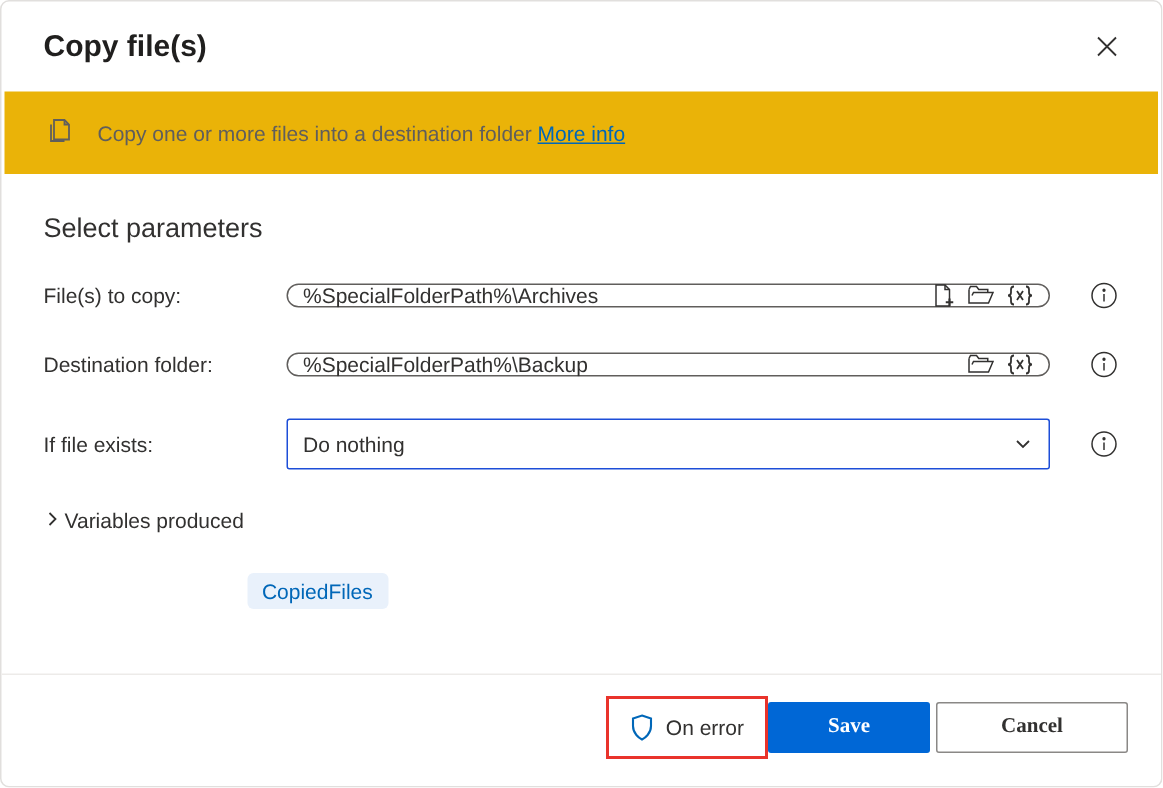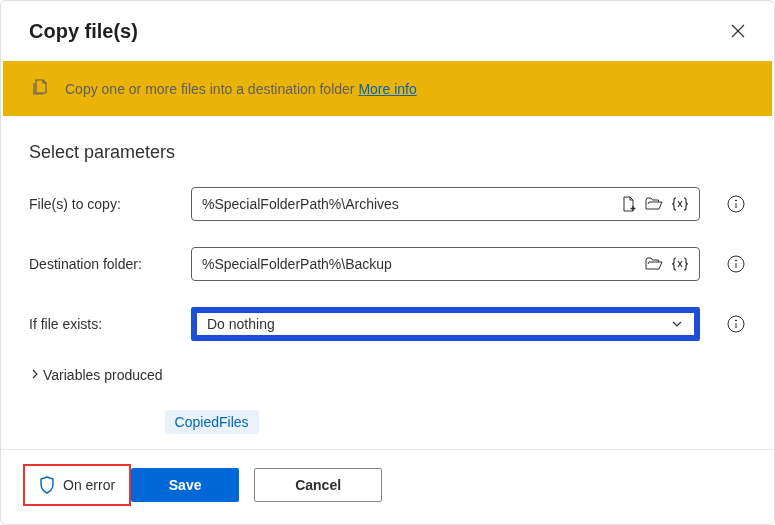--- a/index.html
+++ b/index.html
@@ -73,22 +73,22 @@
     .row-label {
       width: 136px;
       flex-shrink: 0;
       color: #323130;
     }
     .input-wrap {
       flex: 1;
       display: flex;
       align-items: center;
       border: 1px solid #605e5c;
-      border-radius: 4px;
-      height: 34px;
+      border-radius: 14px;
+      height: 16px;
       padding: 0 6px 0 10px;
       background: #fff;
     }
     .input-field {
       flex: 1;
       border: none;
       outline: none;
       font-size: 14px;
       font-family: inherit;
       color: #323130;
@@ -111,21 +111,21 @@
       align-items: center;
       justify-content: center;
       cursor: pointer;
       flex-shrink: 0;
     }
     .select-wrap {
       flex: 1;
       display: flex;
       align-items: center;
       justify-content: space-between;
-      border: 6px solid #1d4ed8;
+      border: 1px solid #1d4ed8;
       border-radius: 2px;
       height: 34px;
       padding: 0 10px;
       background: #fff;
       cursor: pointer;
     }
     .vars-row {
       display: flex;
       align-items: flex-start;
       gap: 2px;
@@ -139,39 +139,40 @@
       color: #0067b8;
       padding: 4px 10px;
       border-radius: 4px;
       font-size: 14px;
       cursor: pointer;
       margin-top: 43px;
     }
     .footer {
       display: flex;
       align-items: center;
-      justify-content: flex-start;
+      justify-content: flex-end;
       padding: 14px 22px 18px 22px;
       border-top: 1px solid #edebe9;
     }
     .on-error-btn {
       display: flex;
       align-items: center;
       gap: 8px;
       background: #fff;
       border: 2px solid #e9332b;
       padding: 10px 14px;
       cursor: pointer;
       font-size: 14px;
       font-family: inherit;
       color: #323130;
     }
     .footer-right {
       display: flex;
-      gap: 15px;
+      gap: 4px;
+      font-family: Liberation Serif, serif;
     }
     .btn-primary {
       background: #0067d6;
       color: #fff;
       border: none;
       padding: 8px 0;
       width: 108px;
       border-radius: 2px;
       font-size: 14px;
       font-weight: 600;

